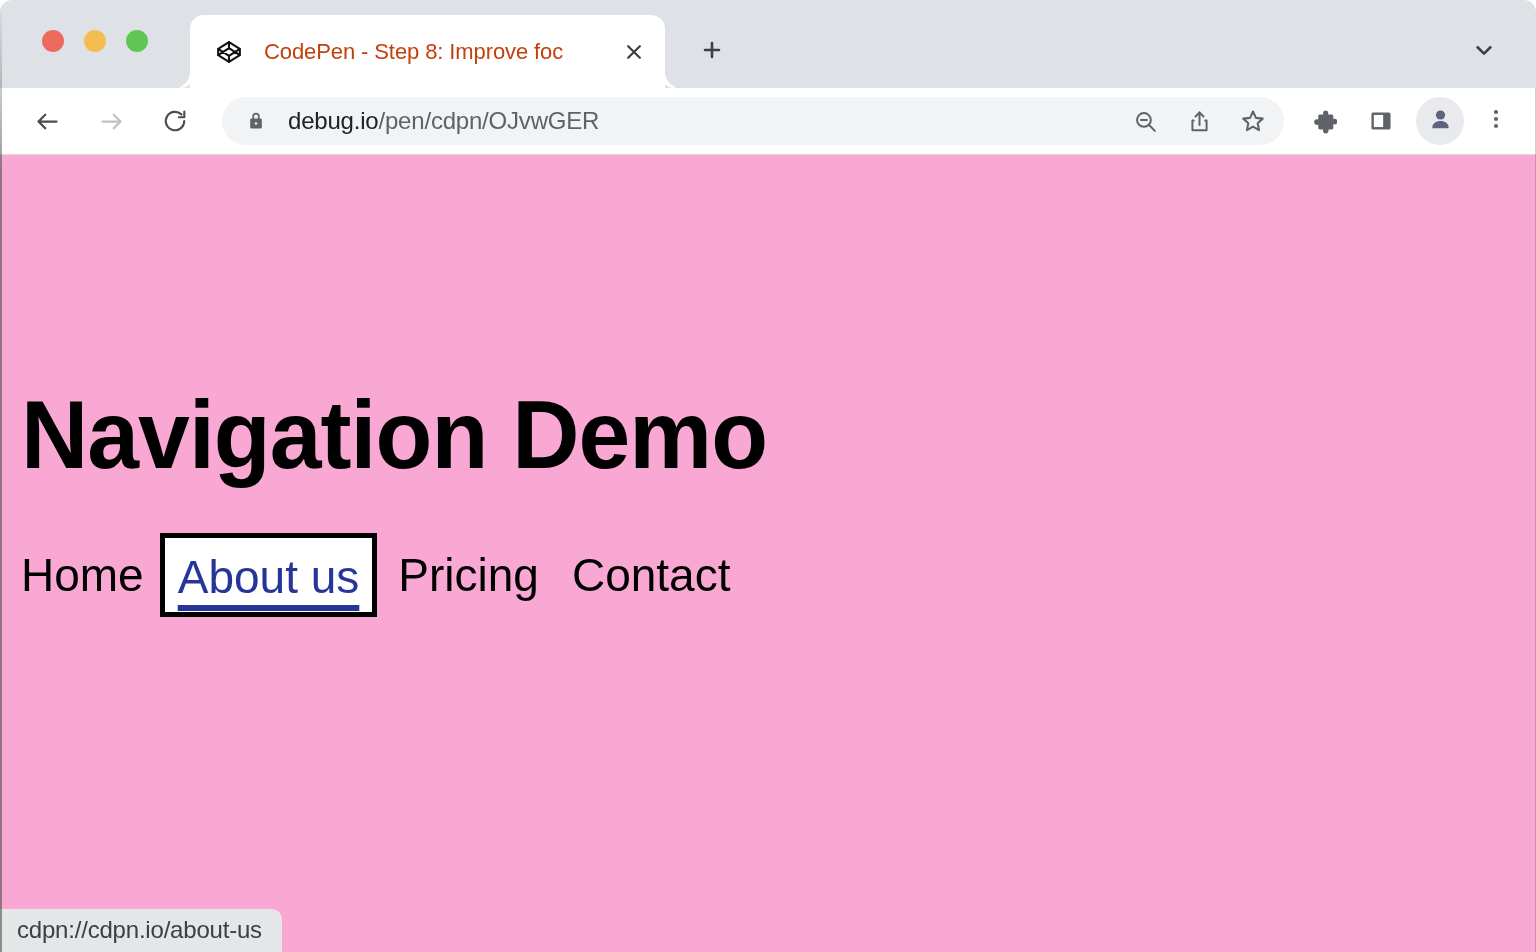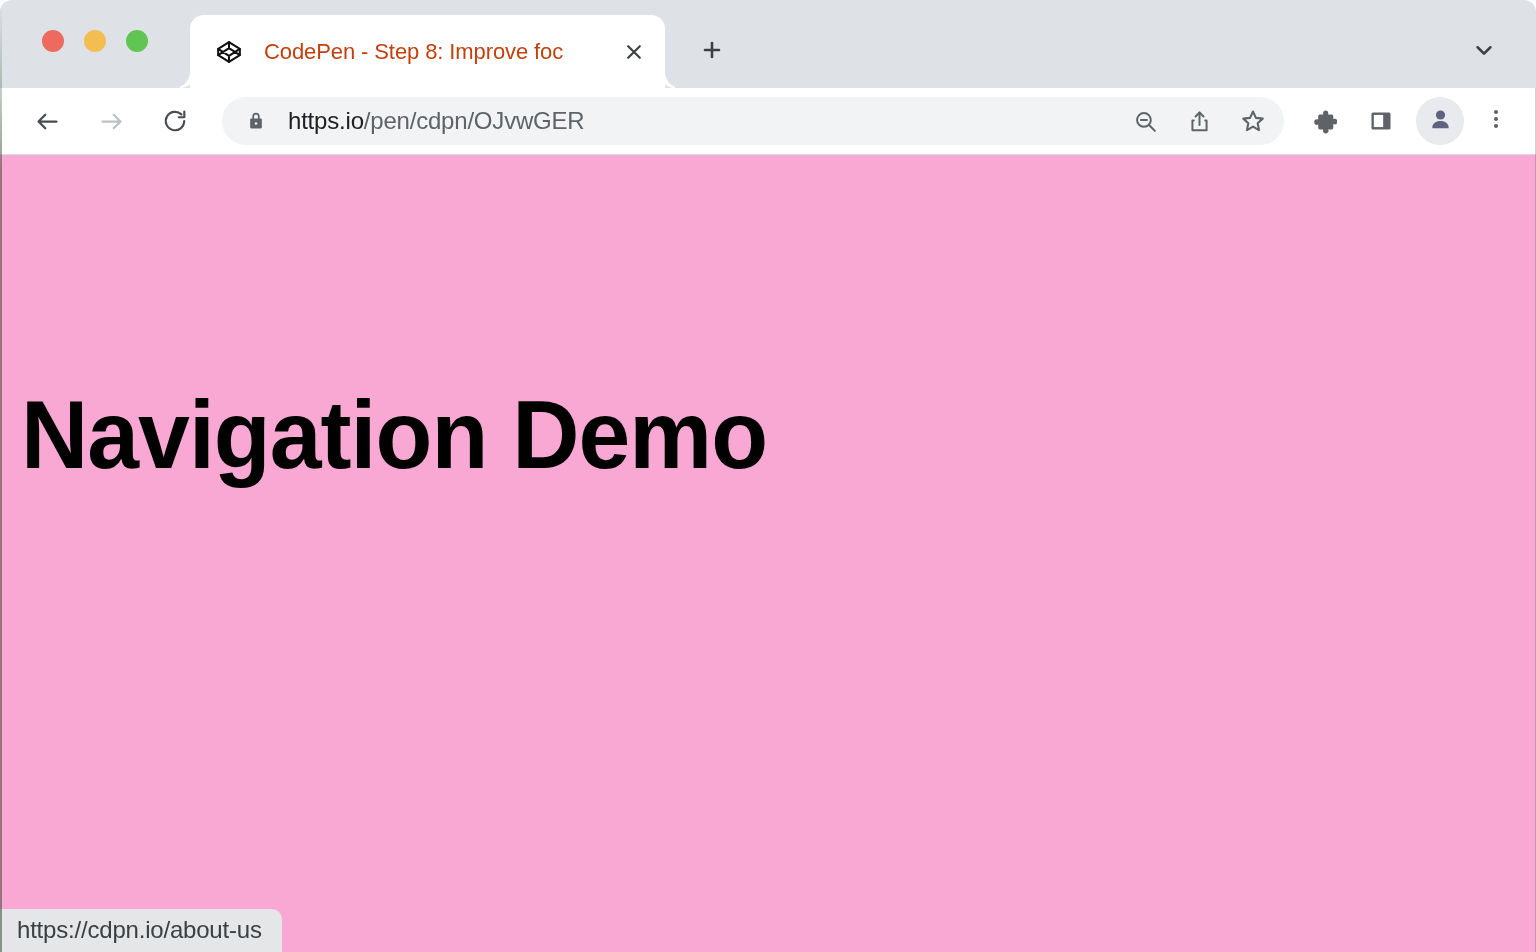--- a/index.html
+++ b/index.html
@@ -381,21 +381,21 @@
       </svg>
     </div>
 
     <div class="omnibox">
       <span class="lock-icon">
         <svg viewBox="0 0 24 24" width="20" height="20" fill="#5f6368">
           <path d="M12 2a4.4 4.4 0 0 0-4.4 4.4V9H6.6A1.6 1.6 0 0 0 5 10.6v8.8A1.6 1.6 0 0 0 6.6 21h10.8a1.6 1.6 0 0 0 1.6-1.6v-8.8A1.6 1.6 0 0 0 17.4 9h-1V6.4A4.4 4.4 0 0 0 12 2zm0 2.1a2.3 2.3 0 0 1 2.3 2.3V9H9.7V6.4A2.3 2.3 0 0 1 12 4.1z"></path>
           <circle cx="12" cy="15" r="1.5" fill="#f1f3f4"></circle>
         </svg>
       </span>
-      <span class="omnibox-url"><span class="host">https.io</span><span class="path">/pen/cdpn/OJvwGER</span></span>
+      <span class="omnibox-url"><span class="host">debug.io</span><span class="path">/pen/cdpn/OJvwGER</span></span>
 
       <div class="omni-actions">
         <span class="omni-icon">
           <svg viewBox="0 0 24 24" width="25" height="25" fill="none" stroke="#5f6368" stroke-width="1.9" stroke-linecap="round">
             <circle cx="10.5" cy="10.5" r="6.6"></circle>
             <path d="M15.4 15.4L21 21M7.6 10.5h5.8"></path>
           </svg>
         </span>
         <span class="omni-icon">
           <svg viewBox="0 0 24 24" width="25" height="25" fill="none" stroke="#5f6368" stroke-width="1.9" stroke-linecap="round" stroke-linejoin="round">
@@ -442,19 +442,30 @@
           <circle cx="12" cy="19" r="2.1"></circle>
         </svg>
       </span>
     </div>
   </div>
 
   <div class="page-viewport">
 
     <h1 class="page-heading">Navigation Demo</h1>
 
-
-    <div class="status-bubble">https://cdpn.io/about-us</div>
+    <nav class="page-nav">
+      <a class="nav-link plain" href="#">Home</a>
+
+      <span class="nav-item-focused">
+        <a class="nav-link focused" href="#">About us</a>
+      </span>
+
+      <a class="nav-link plain" href="#">Pricing</a>
+
+      <a class="nav-link plain spaced" href="#">Contact</a>
+    </nav>
+
+    <div class="status-bubble">cdpn://cdpn.io/about-us</div>
   </div>
 
   <div class="window-edge-left"></div>
   <div class="window-edge-right"></div>
 </div>
 
 </body></html>

